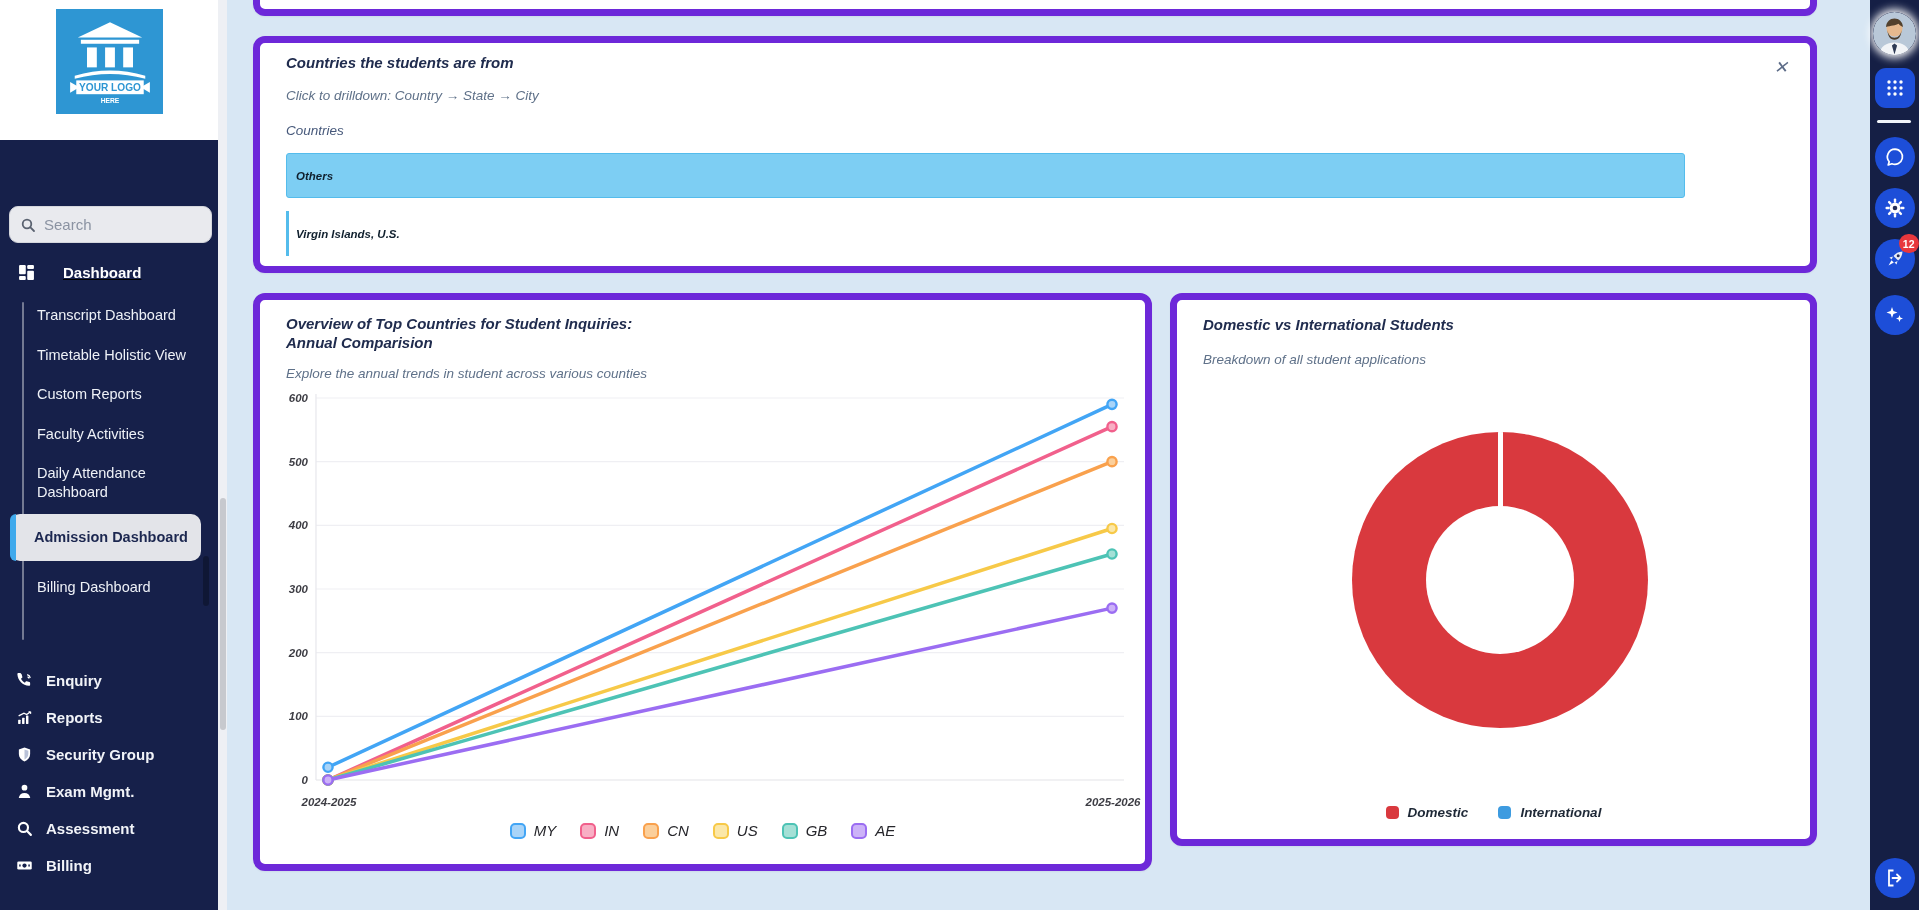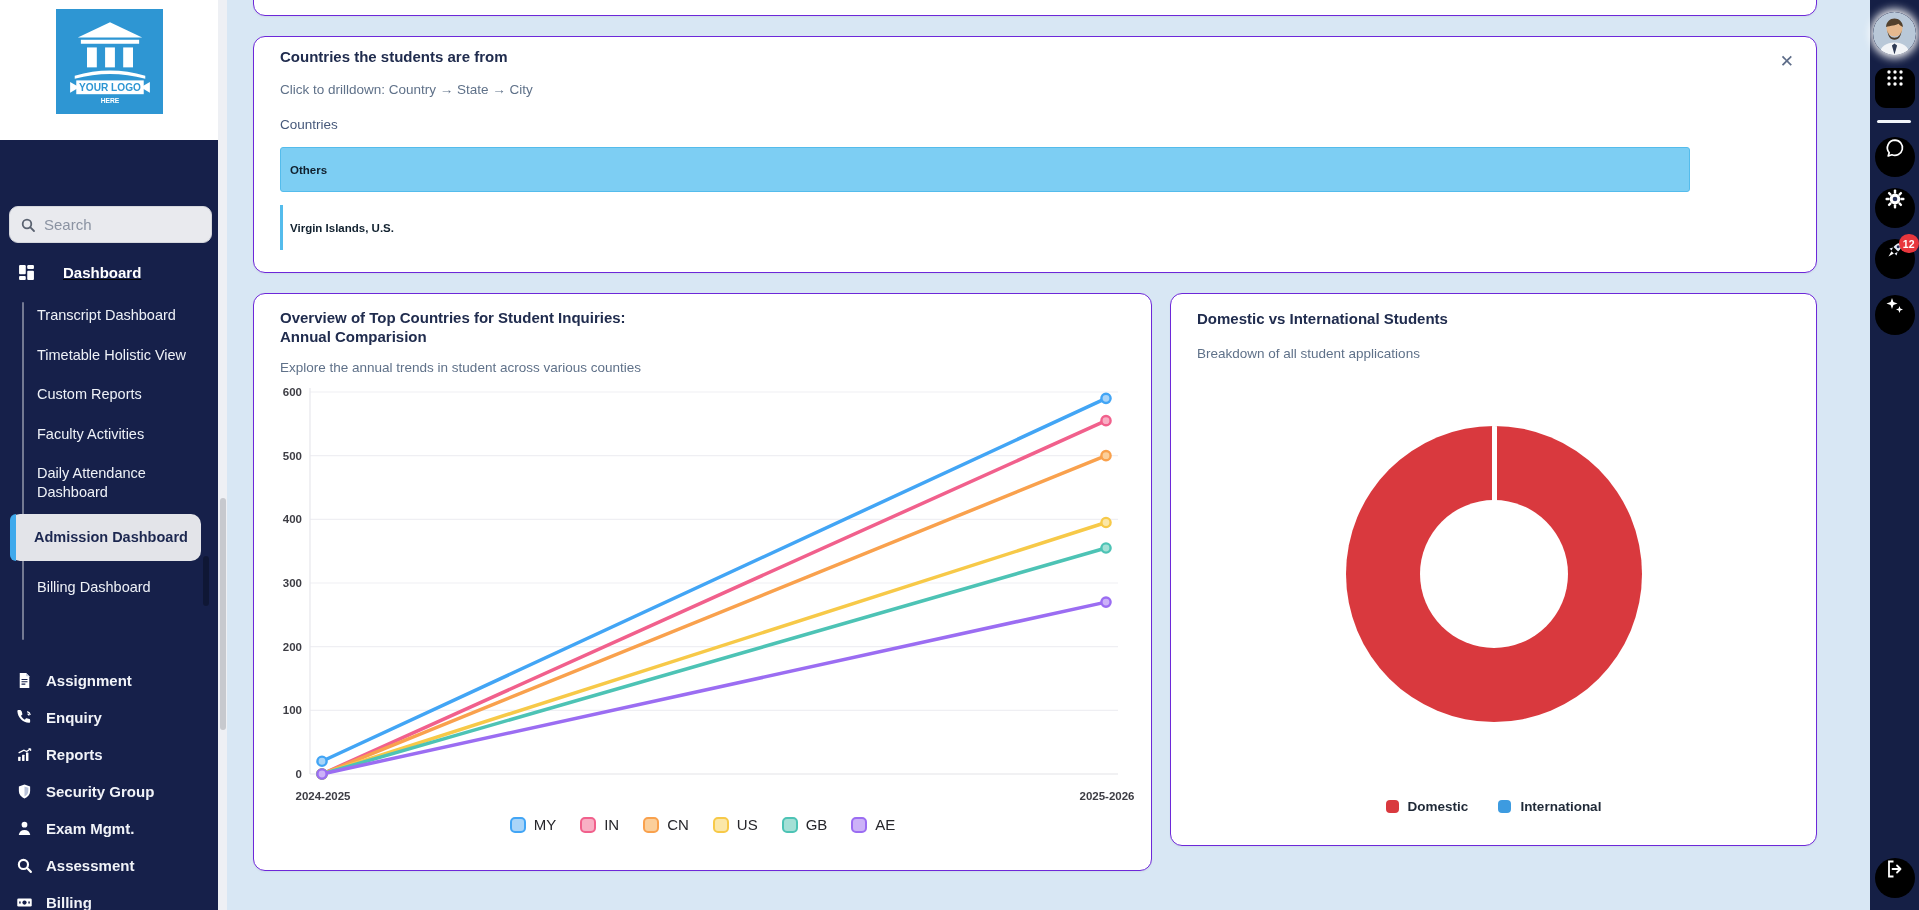--- a/index.html
+++ b/index.html
@@ -28,21 +28,21 @@
   .mainnav .mitem .mico { width:17px; height:17px; flex:0 0 17px; display:flex; }
   .mainnav .mitem .mlbl { color:#f1f3f8; font-size:15px; font-weight:600; }
 
   .side-thumb { position:absolute; left:203px; top:556px; width:6px; height:50px; background:rgba(0,0,0,.28); border-radius:3px; z-index:6; }
 
   
   .scroll-track { position:absolute; left:218px; top:0; width:9px; height:910px; background:#eef0f4; z-index:4; }
   .scroll-thumb { position:absolute; left:1.5px; top:498px; width:6px; height:232px; background:#c7c9ce; border-radius:3px; }
 
   
-  .card { position:absolute; background:#ffffff; border:1px solid #6d28d9; border-radius:12px; box-shadow:0 1px 2px rgba(16,24,40,.05); }
+  .card { position:absolute; background:#ffffff; border:7px solid #6d28d9; border-radius:12px; box-shadow:0 1px 2px rgba(16,24,40,.05);font-style:italic; }
   .card-top-sliver { left:253px; top:-24px; width:1564px; height:40px; }
   .card-countries { left:253px; top:36px; width:1564px; height:237px; }
   .card-line { left:253px; top:293px; width:899px; height:578px; }
   .card-donut { left:1170px; top:293px; width:647px; height:553px; }
 
   .c-title { position:absolute; left:26px; top:11px; font-size:15px; font-weight:700; color:#202c4e; }
   .c-close { position:absolute; right:22px; top:16px; font-size:17px; color:#5d6c88; cursor:pointer; line-height:1; }
   .c-sub { position:absolute; left:26px; top:45px; font-size:13.5px; color:#5f7189; }
   .c-label { position:absolute; left:26px; top:80px; font-size:13.5px; color:#46587a; }
   .bars { position:absolute; left:26px; right:26px; top:110px; }
@@ -63,21 +63,21 @@
   .donut { position:absolute; left:175px; top:132px; width:296px; height:296px; border-radius:50%; overflow:hidden; }
   .donut-hole { position:absolute; left:74px; top:74px; width:148px; height:148px; border-radius:50%; background:#ffffff; }
   .donut-slit { position:absolute; left:145.5px; top:0; width:5px; height:76px; background:#ffffff; }
   .donut-legend { position:absolute; left:0; right:0; top:505px; display:flex; justify-content:center; gap:30px; }
   .dl-item { display:flex; align-items:center; gap:9px; }
   .dl-sw { width:13px; height:13px; border-radius:4px; }
   .dl-tx { font-size:13.5px; font-weight:700; color:#1f2937; }
 
   
   .rail { position:absolute; left:1870px; top:0; width:49px; height:910px; background:#151f45; z-index:5; }
-  .rail-btn { position:absolute; left:4.5px; width:40px; height:40px; border-radius:50%; background:#000000; display:flex; align-items:flex-start; justify-content:center; cursor:pointer; }
+  .rail-btn { position:absolute; left:4.5px; width:40px; height:40px; border-radius:50%; background:#1d4ed8; display:flex; align-items:center; justify-content:center; cursor:pointer; }
   .rail-btn.square { border-radius:11px; }
   .avatar { position:absolute; left:3px; top:12px; width:43px; height:43px; border-radius:50%; overflow:hidden; box-shadow:0 0 9px 3px rgba(255,255,255,.95); cursor:pointer; }
   .rail-divider { position:absolute; left:7px; top:120px; width:34px; height:2.5px; background:#f2f5fa; border-radius:2px; }
   .badge { position:absolute; right:-4px; top:-5px; min-width:19px; height:19px; border-radius:10px; background:#e8373d; color:#fff; font-size:10.5px; font-weight:700; display:flex; align-items:center; justify-content:center; padding:0 4px; }
 </style>
 </head>
 <body>
 
 <aside class="sidebar">
   <div class="logo-area">
@@ -124,32 +124,20 @@
   <nav class="subnav" id="subnav">
       <div class="sitem">Transcript Dashboard</div>
       <div class="sitem">Timetable Holistic View</div>
       <div class="sitem">Custom Reports</div>
       <div class="sitem">Faculty Activities</div>
       <div class="sitem">Daily Attendance Dashboard</div>
       <div class="sitem active">Admission Dashboard</div>
       <div class="sitem">Billing Dashboard</div>
     </nav>
   <nav class="mainnav" id="mainnav">
-      <div class="mitem">
-        <span class="mico">
-          <svg width="17" height="17" viewBox="0 0 16 16">
-            <path d="M3.5 1h6l3 3v11h-9z" fill="#fff"></path>
-            <path d="M9.5 1v3h3z" fill="#c8d0e2"></path>
-            <g stroke="#16204b" stroke-width="1">
-              <path d="M5.2 7h5.6M5.2 9.2h5.6M5.2 11.4h3.6"></path>
-            </g>
-          </svg>
-        </span>
-        <span class="mlbl">Assignment</span>
-      </div>
       <div class="mitem">
         <span class="mico">
           <svg width="17" height="17" viewBox="0 0 16 16">
             <path d="M5.3 2.1 6 4.6c.1.4 0 .7-.3.9l-1 .8c.8 1.7 2 2.9 3.7 3.7l.8-1c.2-.3.5-.4.9-.3l2.5.7c.4.1.7.5.7.9v1.6c0 .6-.5 1.1-1.1 1-5.9-.4-10.5-5-10.9-10.9 0-.6.4-1.1 1-1.1h1.6c.4 0 .8.3.9.7z" fill="#fff"></path>
             <path d="M10.5 2.5c1.7.5 2.6 1.4 3 3M10.9 4.6c.8.3 1.2.7 1.5 1.5" stroke="#fff" stroke-width="1.1" fill="none"></path>
           </svg>
         </span>
         <span class="mlbl">Enquiry</span>
       </div>
       <div class="mitem">

